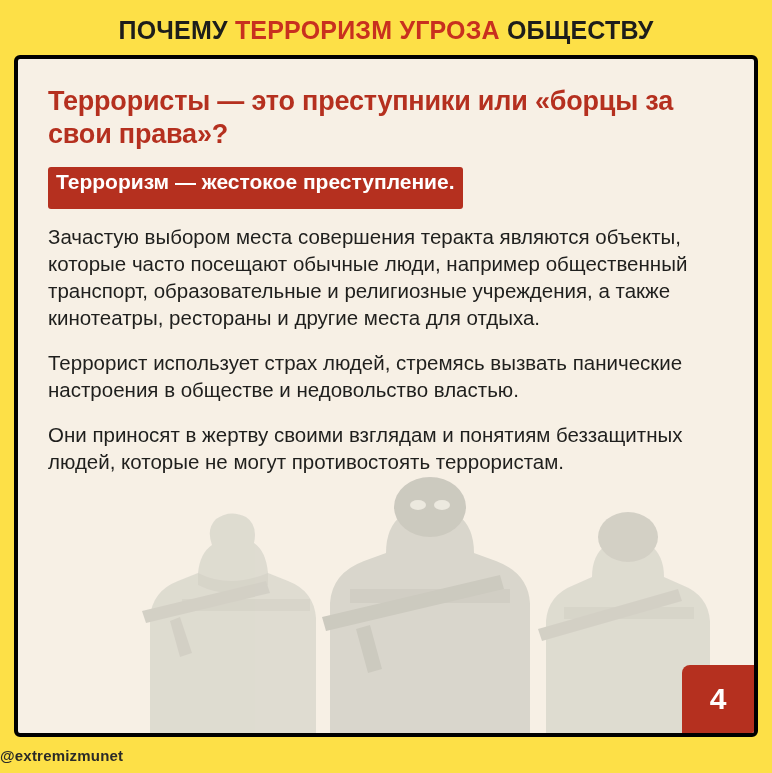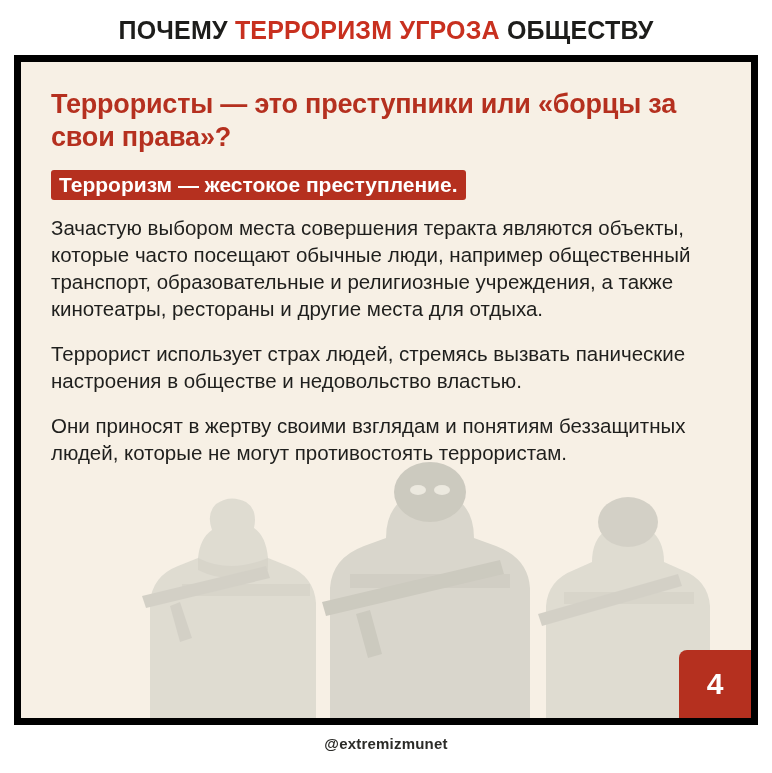--- a/index.html
+++ b/index.html
@@ -11,21 +11,21 @@
     height: 773px;
     background: #f5ecdf;
     font-family: "Liberation Sans", sans-serif;
     overflow: hidden;
   }
   .poster {
     position: relative;
     width: 772px;
     height: 773px;
     box-sizing: border-box;
-    background: #ffffff;
+    background: #fde047;
     display: flex;
     flex-direction: column;
   }
 
   
   .header {
     flex: 0 0 auto;
     text-align: center;
     padding: 16px 10px 10px 10px;
   }
@@ -45,22 +45,22 @@
   .card-wrap {
     flex: 1 1 auto;
     padding: 0 14px 0 14px;
     position: relative;
   }
   .card {
     position: relative;
     width: 100%;
     height: 100%;
     box-sizing: border-box;
-    border: 7px solid #000000;
-    border-radius: 0;
+    border: 4px solid #000000;
+    border-radius: 6px;
     background: #f7f0e5;
     overflow: hidden;
     padding: 26px 30px 20px 30px;
   }
 
   
   .art {
     position: absolute;
     left: 0;
     right: 0;
@@ -80,21 +80,21 @@
     line-height: 1.22;
     margin: 0 0 16px 0;
     letter-spacing: -0.2px;
   }
 
   .highlight {
     display: inline-block;
     background: #b5301f;
     color: #ffffff;
     font-weight: bold;
-    padding: 2px 8px 3px 8px;
+    padding: 2px 8px 15px 8px;
     border-radius: 3px;
     line-height: 1.2;
   }
   .hl-line { margin: 0 0 14px 0; font-size: 21px; }
 
   p.body {
     margin: 0 0 18px 0;
     font-size: 20.5px;
     line-height: 1.32;
     color: #1f1f1d;
@@ -123,22 +123,22 @@
     align-items: center;
     justify-content: center;
     font-size: 30px;
     font-weight: bold;
     z-index: 3;
   }
 
   
   .footer {
     flex: 0 0 auto;
-    text-align: center;
-    padding: 10px 0 20px 0;
+    text-align: left;
+    padding: 10px 0 8px 0;
   }
   .footer-handle {
     font-size: 15px;
     font-weight: bold;
     color: #2b2b28;
     letter-spacing: 0.2px;
   }
 </style>
 </head>
 <body>

